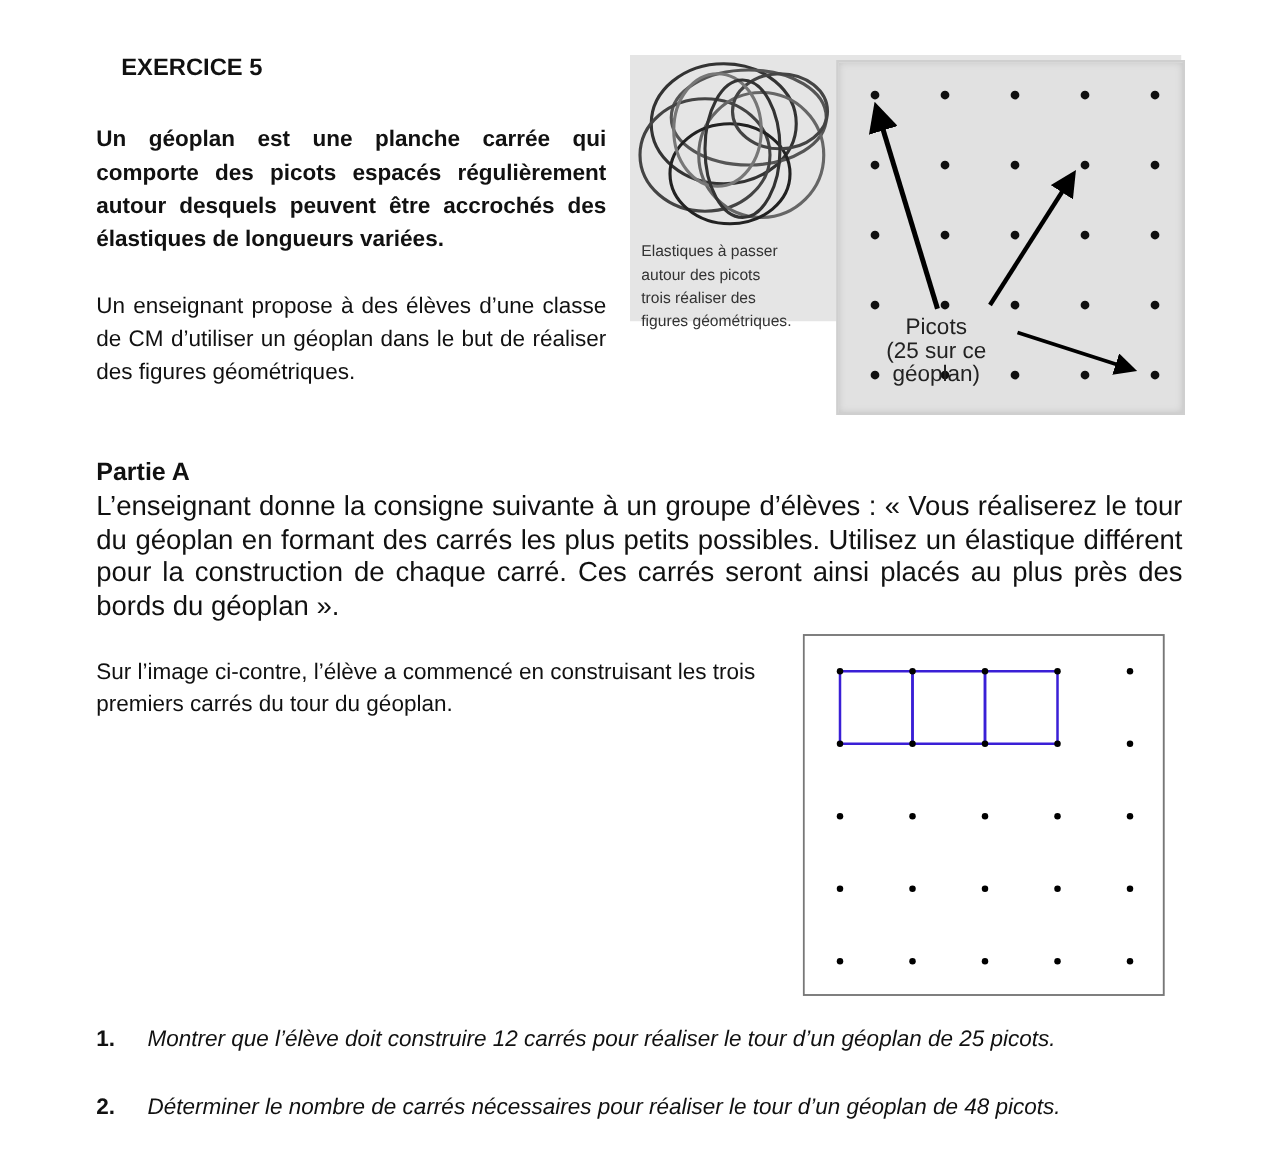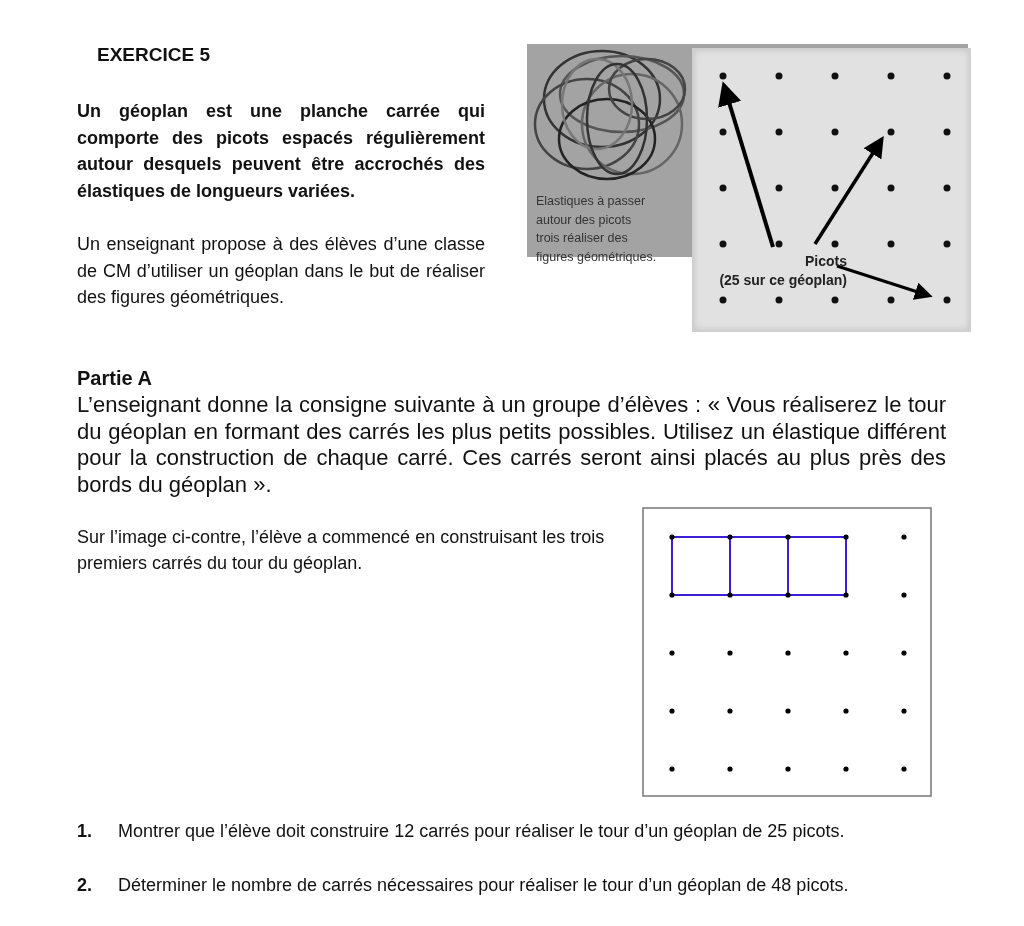--- a/index.html
+++ b/index.html
@@ -2,32 +2,32 @@
 <html><head>
 <meta charset="utf-8">
 <style>
   html, body { margin: 0; padding: 0; background: #ffffff; }
   body { width: 1024px; height: 926px; position: relative; overflow: hidden;
          font-family: "Liberation Sans", sans-serif; color: #111; }
   .abs { position: absolute; }
   .title { left: 77px; top: 44px; font-size: 19px; font-weight: bold; margin-left: 20px; }
   .p1 { left: 77px; top: 98px; width: 408px; font-size: 18px; line-height: 26.5px; text-align: justify; font-weight: bold; }
   .p2 { left: 77px; top: 231px; width: 408px; font-size: 18px; line-height: 26.5px; text-align: justify; }
-  .photo { left: 527px; top: 44px; width: 441px; height: 213px; background: #a3a3a3; }
+  .photo { left: 504px; top: 44px; width: 441px; height: 213px; background: #e5e5e5; }
   .photo .board { position: absolute; left: 165px; top: 4px; width: 275px; height: 280px;
       background: #e1e1e1; border: 2px solid #cfcfcf; box-shadow: inset 0 0 6px #c4c4c4; }
   .photo .caption { position: absolute; left: 9px; top: 148px; font-size: 12.5px; line-height: 18.5px; color: #333; }
-  .photo .picots-label { position: absolute; left: 170px; top: 208px; width: 150px; font-size: 14px; font-weight: bold; line-height: 19px; text-align: right; color: #222; }
+  .photo .picots-label { position: absolute; left: 170px; top: 208px; width: 150px; font-size: 18px; font-weight: normal; line-height: 19px; text-align: center; color: #222; }
   .partA { left: 77px; top: 367px; font-size: 20px; font-weight: bold; }
   .p3 { left: 77px; top: 392px; width: 869px; font-size: 22px; line-height: 26.5px; text-align: justify; }
   .p4 { left: 77px; top: 524px; width: 545px; font-size: 18px; line-height: 26px; }
   .grid { left: 642px; top: 507px; width: 290px; height: 290px; }
   .q { position: absolute; left: 77px; font-size: 18px; line-height: 26px; }
   .q .num { position: absolute; left: 0; top: 0; font-weight: bold; }
-  .q .txt { position: absolute; left: 41px; top: 0; width: 828px; text-align: justify; }
+  .q .txt { position: absolute; left: 41px; top: 0; width: 828px; text-align: justify; font-style: italic; }
   .q1 { top: 818px; }
   .q2 { top: 872px; }
 </style>
 </head>
 <body>
 
 <div class="abs title">EXERCICE 5</div>
 <div class="abs p1">Un géoplan est une planche carrée qui comporte des picots espacés régulièrement autour desquels peuvent être accrochés des élastiques de longueurs variées.</div>
 <div class="abs p2">Un enseignant propose à des élèves d’une classe de CM d’utiliser un géoplan dans le but de réaliser des figures géométriques.</div>
 

